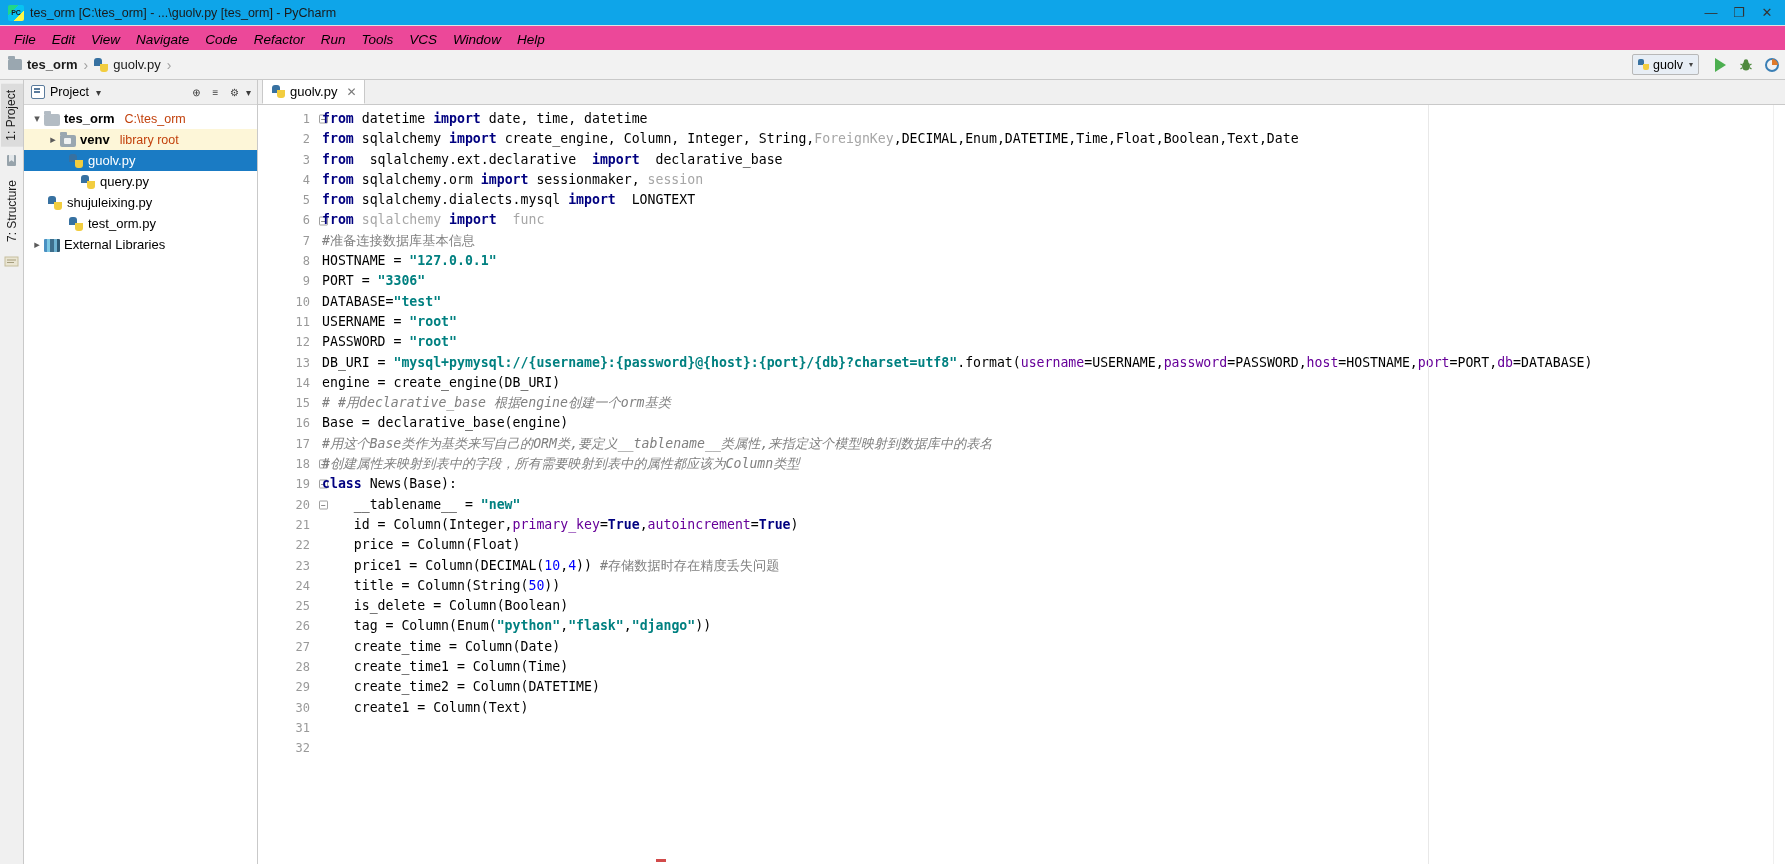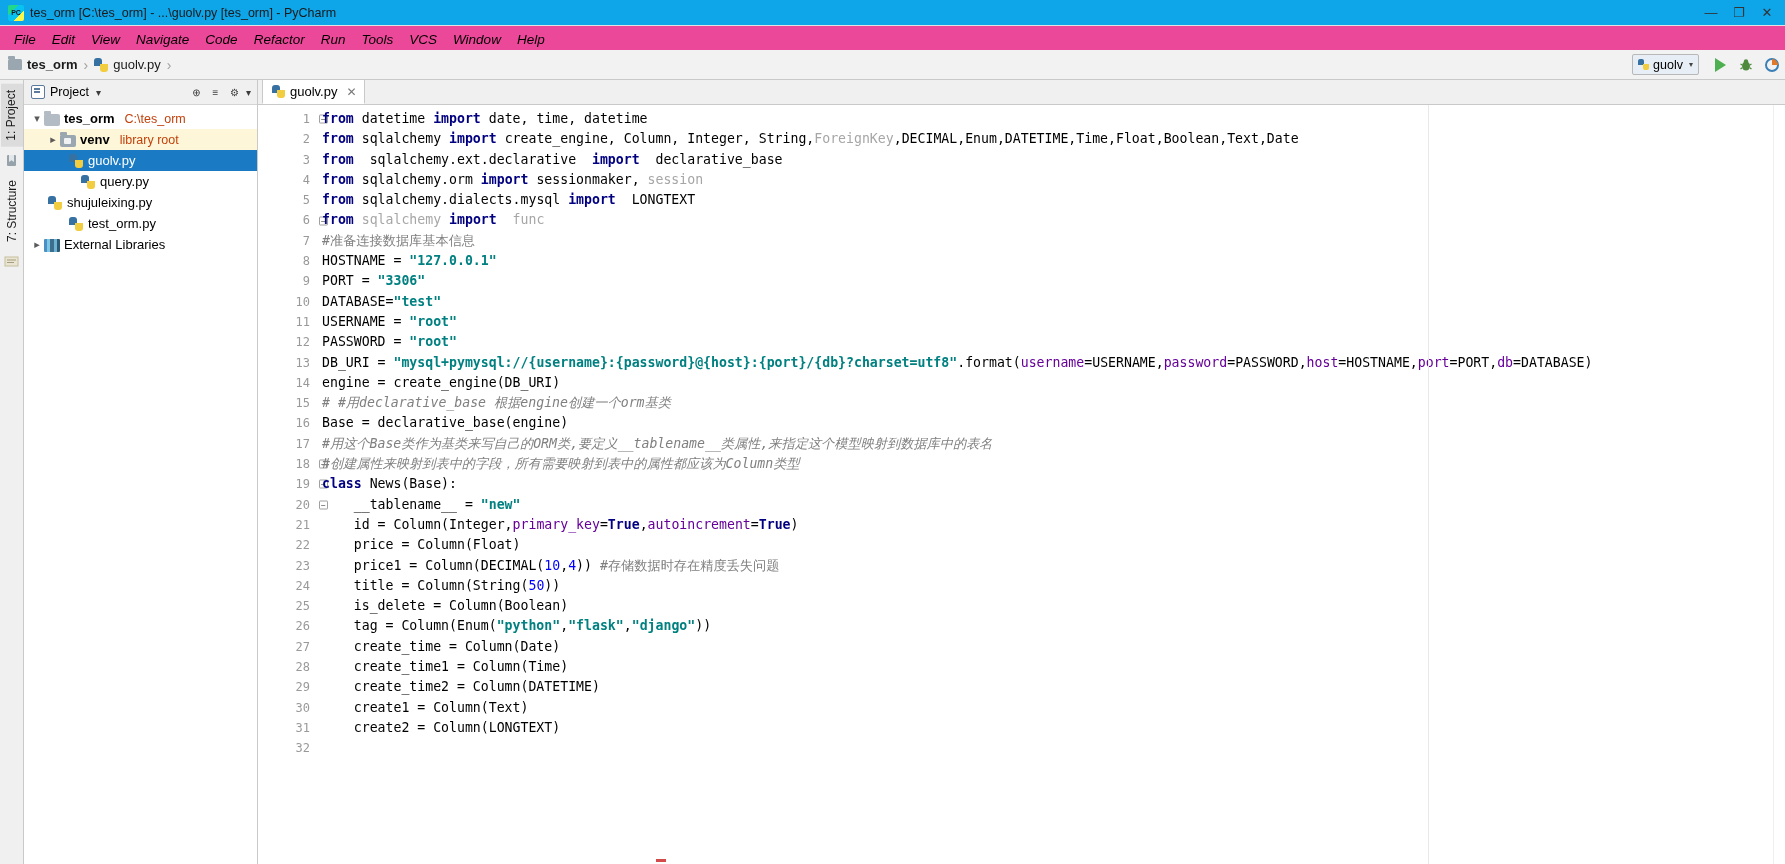--- a/index.html
+++ b/index.html
@@ -607,21 +607,20 @@
         <div class="cline">    id = Column(Integer,<span class="par">primary_key</span>=<span class="kw">True</span>,<span class="par">autoincrement</span>=<span class="kw">True</span>)</div>
         <div class="cline">    price = Column(Float)</div>
         <div class="cline">    price1 = Column(DECIMAL(<span class="num">10</span>,<span class="num">4</span>)) <span class="cmt">#存储数据时存在精度丢失问题</span></div>
         <div class="cline">    title = Column(String(<span class="num">50</span>))</div>
         <div class="cline">    is_delete = Column(Boolean)</div>
         <div class="cline">    tag = Column(Enum(<span class="str">"python"</span>,<span class="str">"flask"</span>,<span class="str">"django"</span>))</div>
         <div class="cline">    create_time = Column(Date)</div>
         <div class="cline">    create_time1 = Column(Time)</div>
         <div class="cline">    create_time2 = Column(DATETIME)</div>
         <div class="cline">    create1 = Column(Text)</div>
-        <div class="cline">    create2 = Column(LONGTEXT)</div>
 
         <div class="caret-mark"></div>
       </div>
 
       <div class="marker-gutter"></div>
     </div>
 
   </div>
 </div>
 

